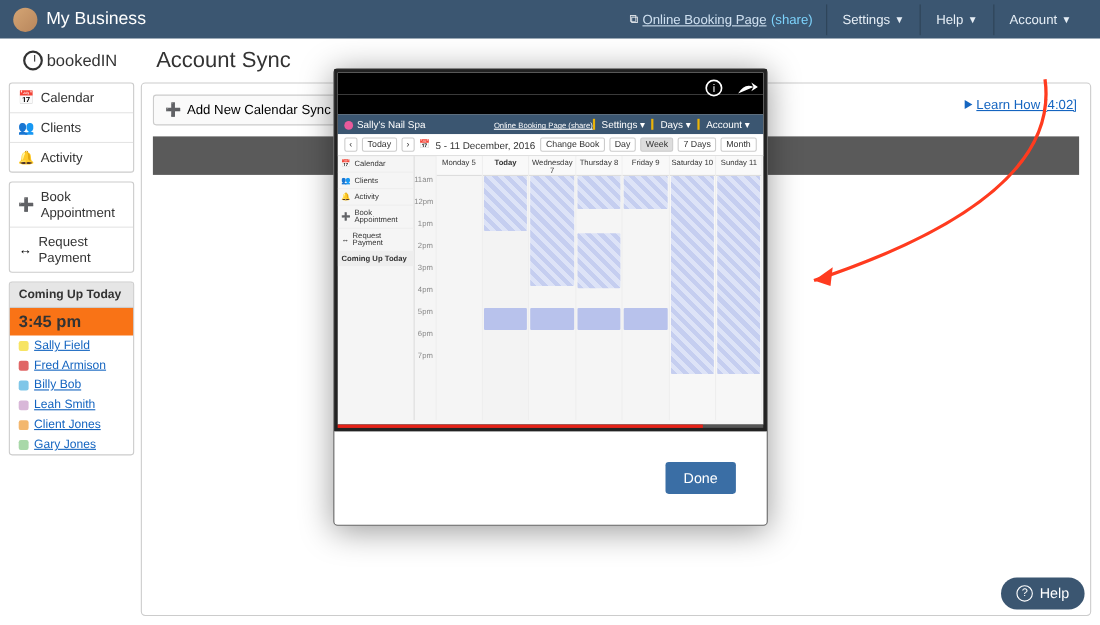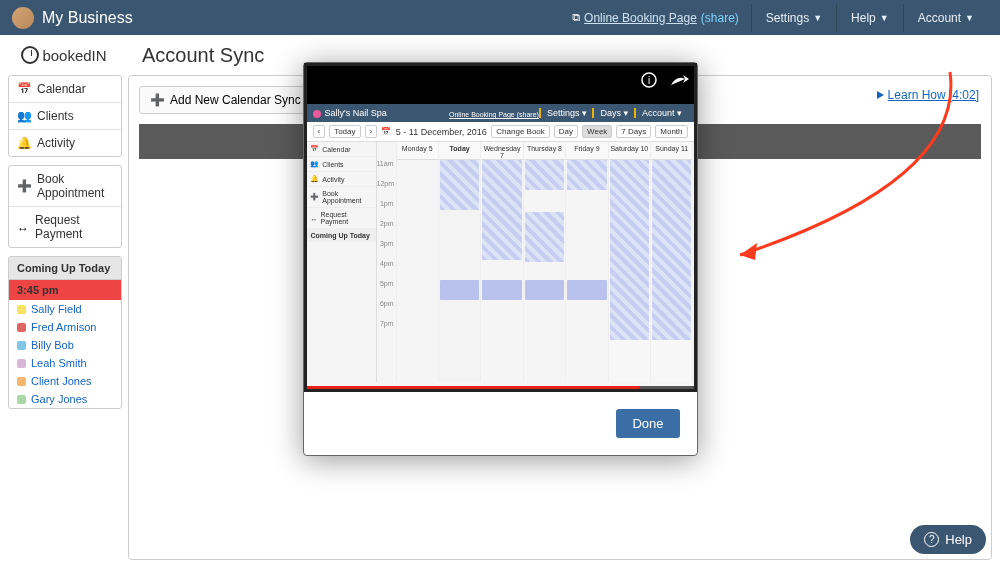--- a/index.html
+++ b/index.html
@@ -25,23 +25,23 @@
 
 
 .layout { display: flex; height: calc(568px - 75px); }
 .sidebar { width: 128px; padding: 0 6px 8px 8px; }
 .sidebar .box { border: 1px solid #ccc; border-radius: 3px; margin-bottom: 8px; background: #fff; }
 .sidebar .box .item { display: flex; align-items: center; gap: 6px; padding: 6px 8px; border-bottom: 1px solid #e4e4e4; font-size: 12px; cursor: pointer; }
 .sidebar .box .item:last-child { border-bottom: none; }
 .sidebar .box .item .ic { width: 14px; text-align: center; color: #000; }
 .sidebar .comingup { border: 1px solid #ccc; border-radius: 3px; margin-top: 8px; }
 .sidebar .comingup .hdr { background: #e6e6e6; padding: 5px 8px; font-size: 11px; font-weight: bold; border-bottom: 1px solid #ccc; }
-.sidebar .comingup .time { background: #ef4444; padding: 4px 8px; font-size: 11px; font-weight: bold; }
+.sidebar .comingup .time { background: #f97316; padding: 4px 8px; font-size: 15px; font-weight: bold; }
 .sidebar .comingup .apt { padding: 3px 8px; font-size: 11px; display:flex; align-items:center; gap:5px; }
-.sidebar .comingup .apt a { color: #1565c0; cursor:pointer; }
+.sidebar .comingup .apt a { color: #1565c0; text-decoration: underline; cursor:pointer; }
 .sidebar .comingup .dot { width: 9px; height: 9px; border-radius: 2px; flex-shrink:0; }
 
 .main { flex: 1; border: 1px solid #ccc; border-radius: 4px; margin: 0 8px 8px 0; padding: 10px; position: relative; background: #fff; min-height: 470px; }
 .addbtn { border: 1px solid #ccc; border-radius: 3px; padding: 6px 10px; background: #fafafa; font-size: 12px; display: inline-flex; align-items: center; gap: 5px; cursor: pointer; }
 .learnhow { position: absolute; top: 12px; right: 12px; font-size: 12px; color: #1565c0; text-decoration: underline; display: flex; align-items: center; gap: 4px; cursor:pointer; }
 .learnhow .play-ic { width: 0; height: 0; border-left: 7px solid #1565c0; border-top: 4px solid transparent; border-bottom: 4px solid transparent; }
 .banner { background: #5a5a5a; color: #fff; font-style: italic; font-size: 13px; padding: 10px 14px; margin-top: 10px; text-align: center; }
 
 
 .modal-layer { position: absolute; top: 0; left: 0; width: 1000px; height: 568px; display: flex; align-items: flex-start; justify-content: center; pointer-events: none; }
@@ -70,21 +70,21 @@
 .vi-col .ev { position:absolute; left:1px; right:1px; border-radius:1px; font-size:6px; padding:1px; overflow:hidden; }
 .stripe { background: repeating-linear-gradient(45deg,#c5cef0,#c5cef0 4px,#dde3f7 4px,#dde3f7 8px); }
 .solid { background:#b8c2ec; }
 .controls { background:#1a1a1a; height:26px; display:flex; align-items:center; padding:0 6px; gap:8px; color:#fff; font-size:10px; }
 .controls .play { width:0; height:0; border-left:9px solid #fff; border-top:5px solid transparent; border-bottom:5px solid transparent; cursor:pointer; }
 .controls .vol { display:flex; align-items:center; gap:1px; }
 .controls .sp2 { flex:1; }
 .controls .cc { border:1px solid #fff; padding:0 2px; font-size:8px; }
 .progress { height:3px; background:#555; position:relative; }
 .progress .fill { height:3px; background:#e62117; width:86%; }
-.modal-footer { padding: 17px; text-align:right; }
+.modal-footer { padding: 28px; text-align:right; }
 .done-btn { background:#3a6ea5; color:#fff; border:none; border-radius:3px; padding:7px 16px; font-size:13px; cursor:pointer; }
 
 
 .arrow-svg { position:absolute; top:60px; right:5px; width:290px; height:250px; pointer-events:none; z-index:50; }
 
 
 .help-fab { position:absolute; bottom:14px; right:14px; background:#3b5671; color:#fff; border-radius:18px; padding:7px 14px; font-size:13px; display:flex; align-items:center; gap:6px; cursor:pointer; }
 .help-fab .q { width:15px; height:15px; border:1.5px solid #fff; border-radius:50%; display:flex; align-items:center; justify-content:center; font-size:10px; }
 </style>
 </head>

